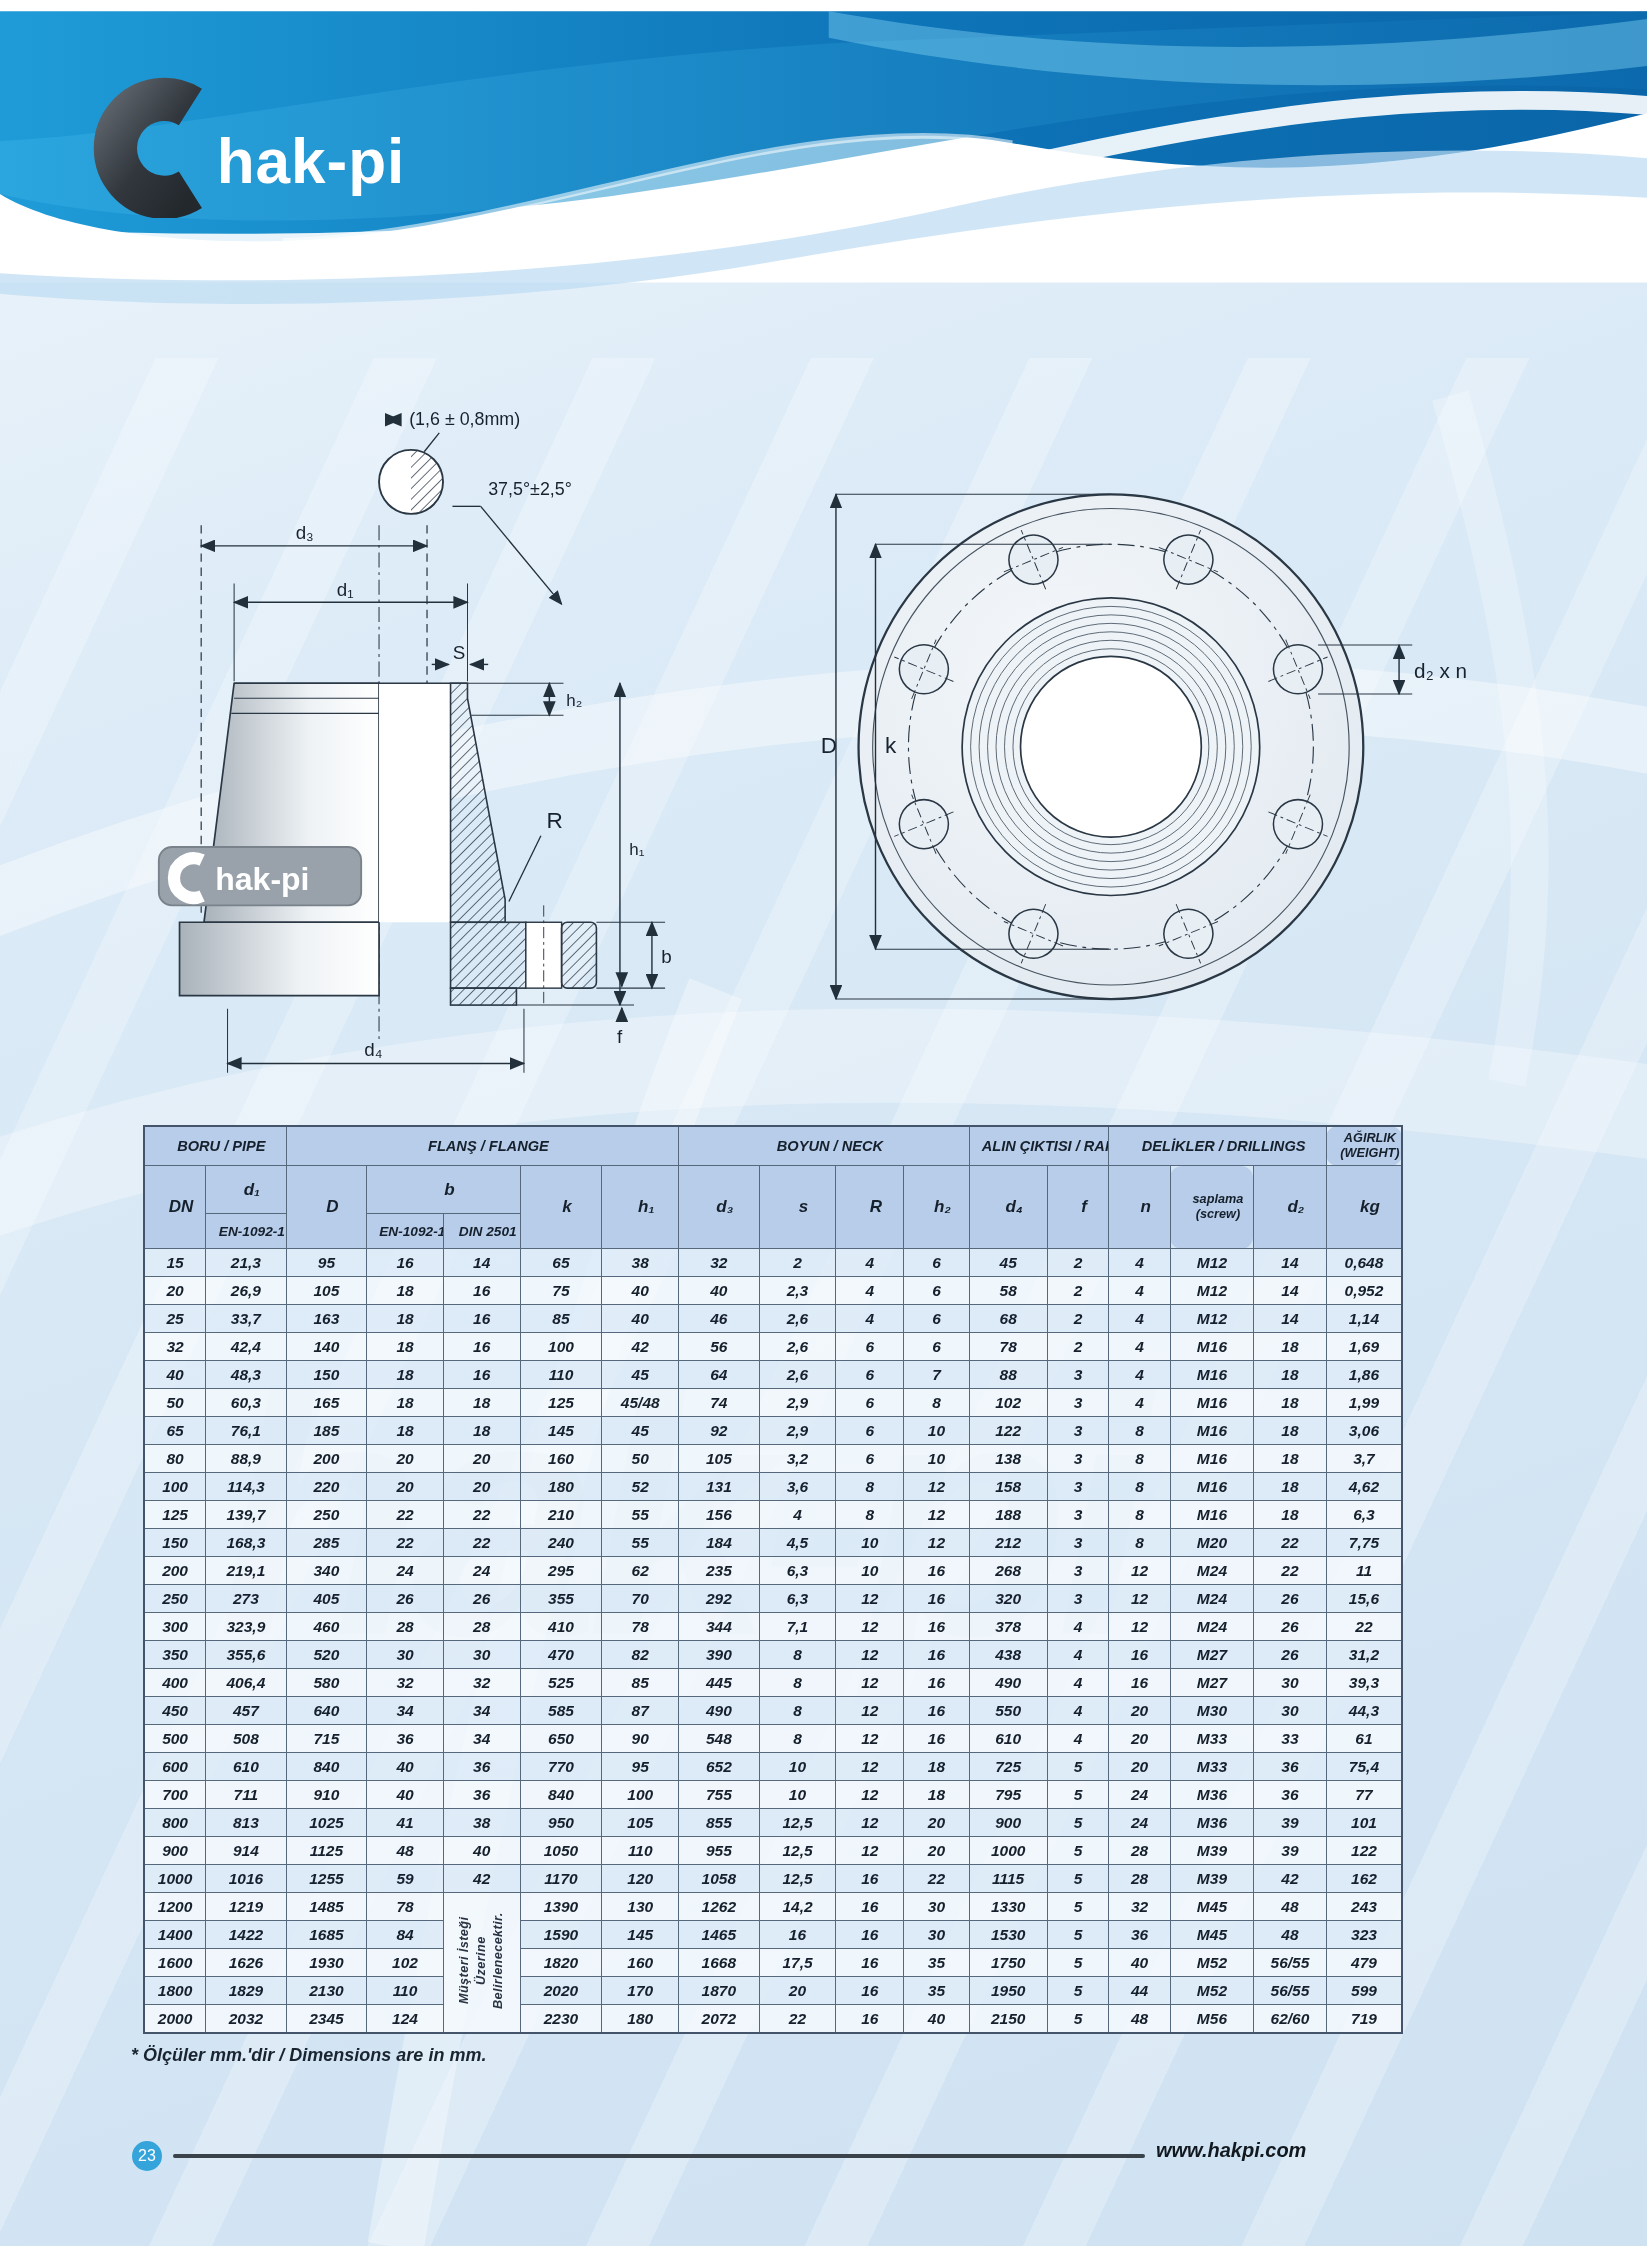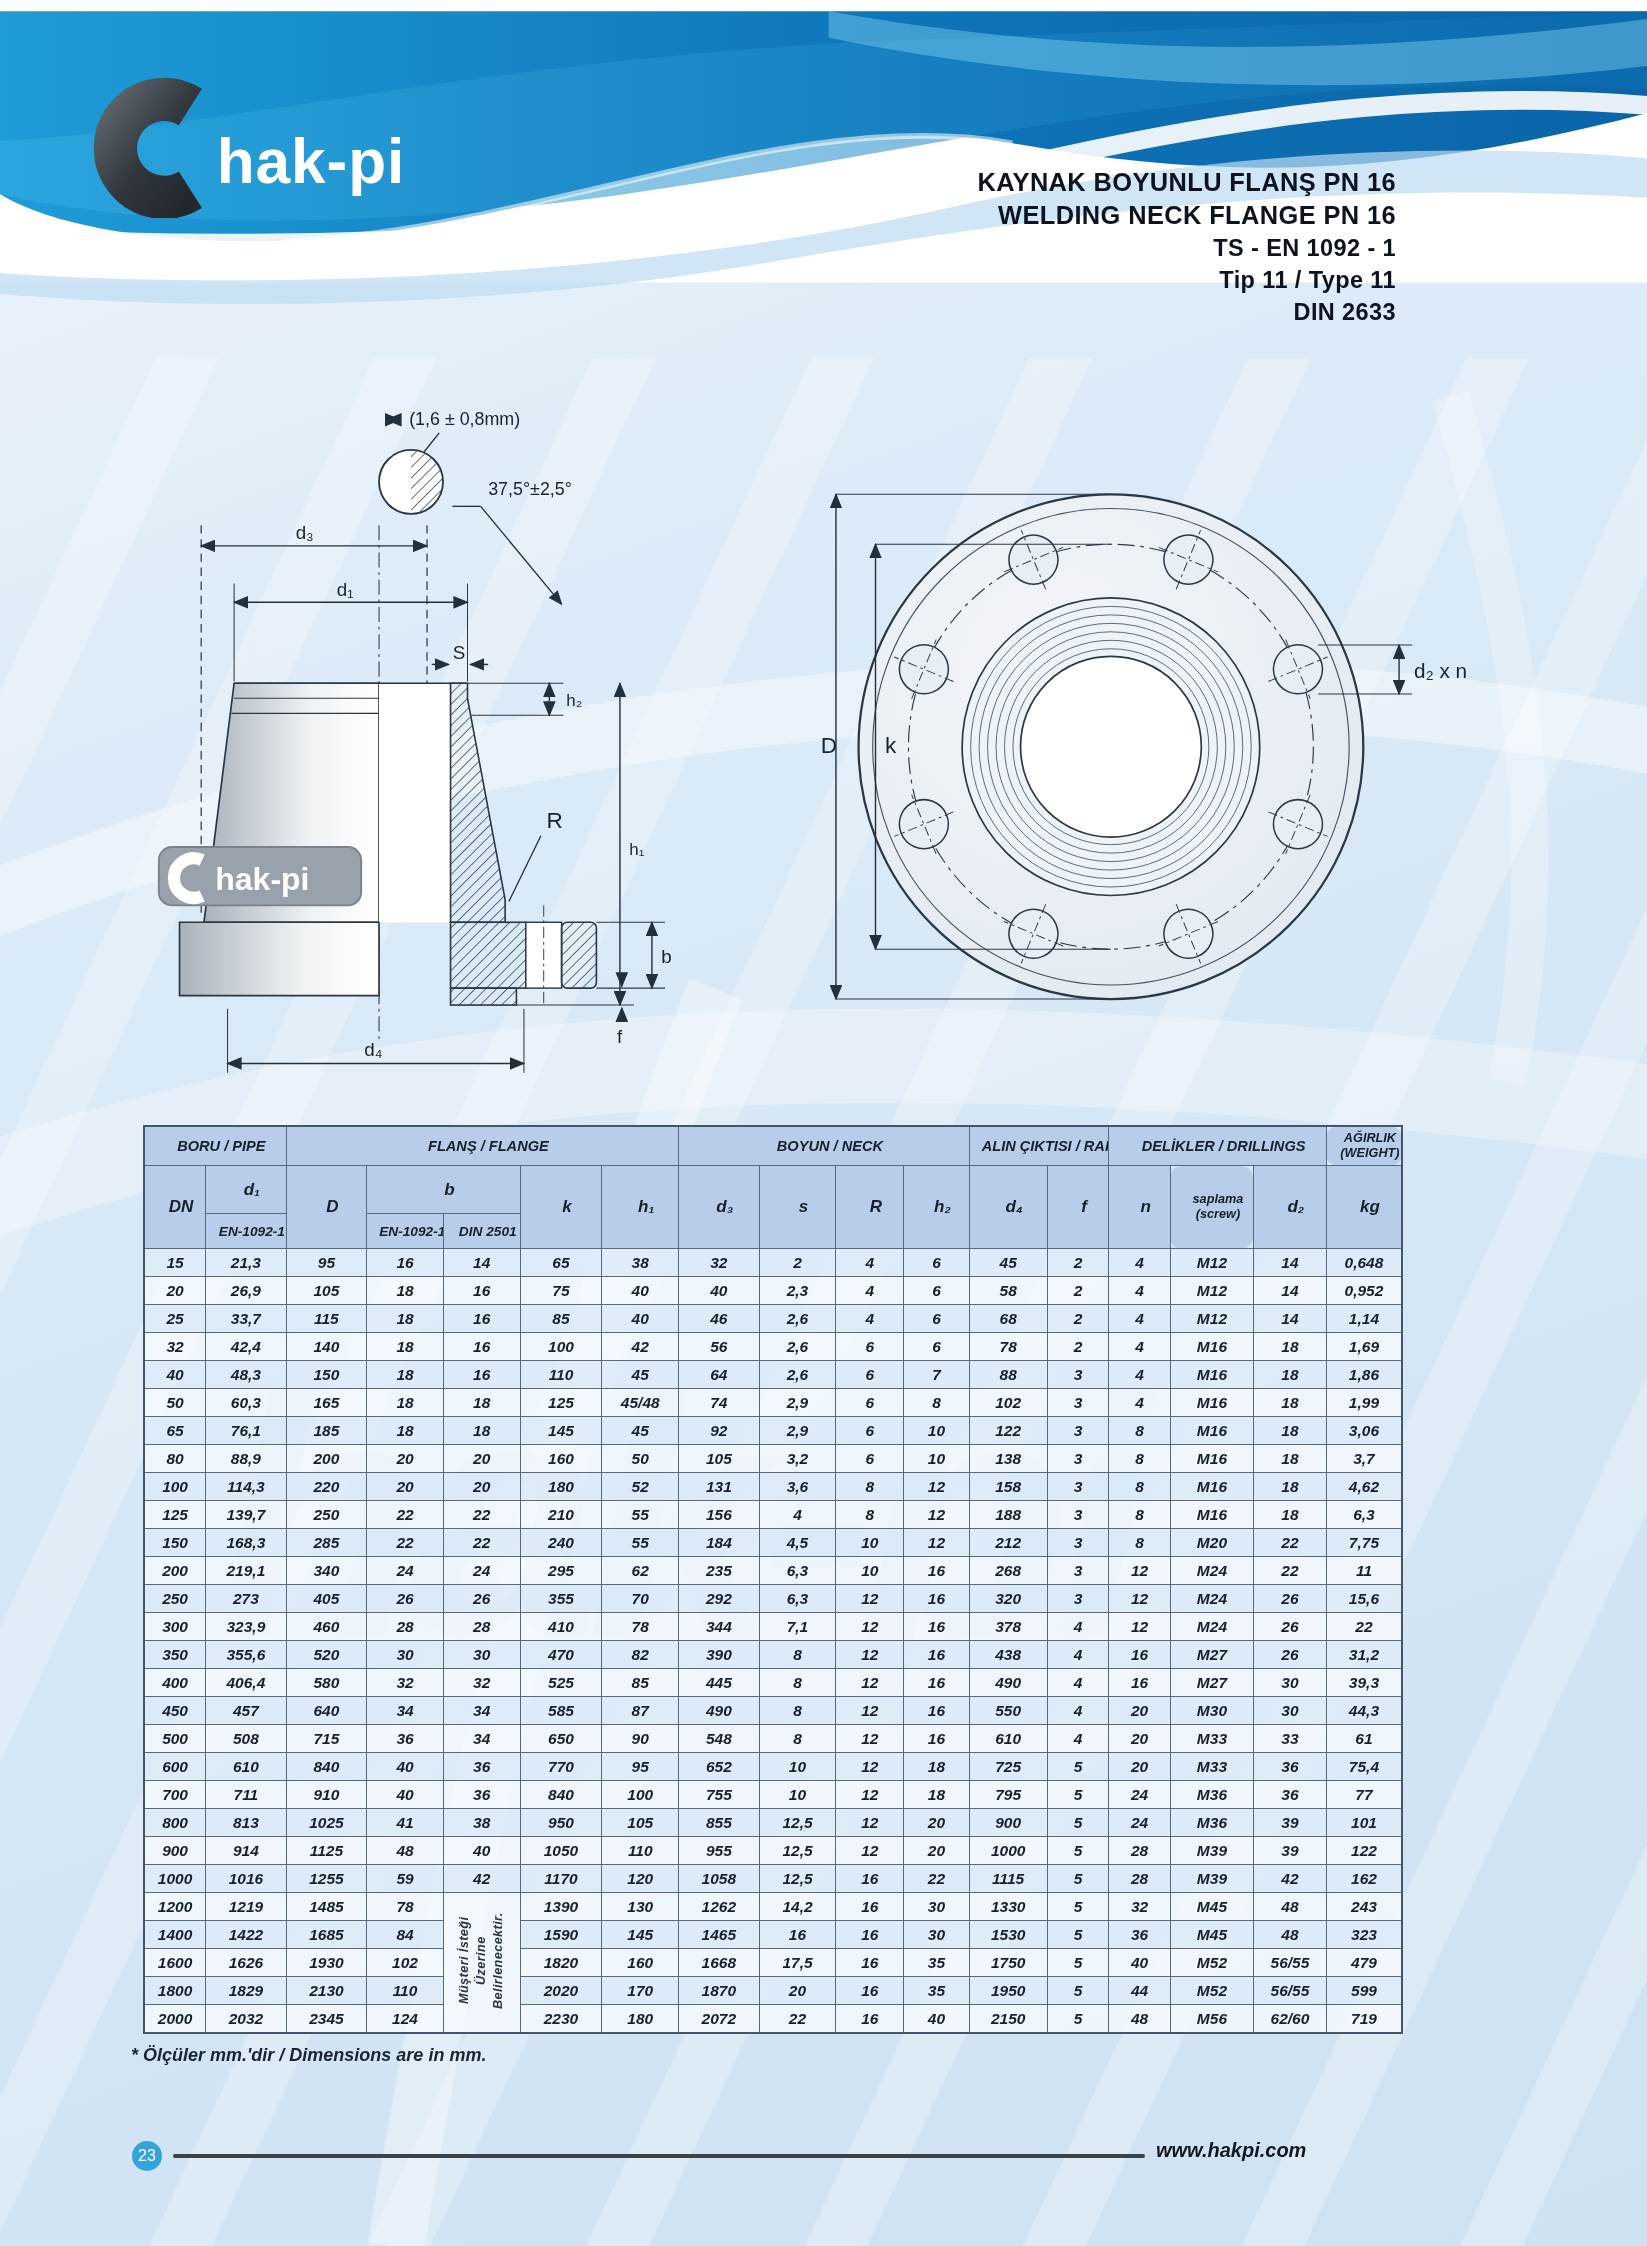--- a/index.html
+++ b/index.html
@@ -95,27 +95,20 @@
       <linearGradient id="cgrad" x1="0" y1="0" x2="1" y2="1">
         <stop offset="0" stop-color="#5a6168"></stop>
           <stop offset="0.5" stop-color="#31373d"></stop>
           <stop offset="1" stop-color="#23282d"></stop>
       </linearGradient>
     </defs>
     <path d="M112,52 A52,52 0 1 0 112,140" stroke="url(#cgrad)" stroke-width="46" fill="none"></path>
     <text x="140" y="133" font-size="66" font-weight="800" fill="#ffffff" letter-spacing="1">hak-pi</text>
   </svg>
 
-  <div class="abs title-block">
-    <div class="t-line t-big">KAYNAK BOYUNLU FLANŞ PN 16</div>
-    <div class="t-line t-big">WELDING NECK FLANGE PN 16</div>
-    <div class="t-line t-sm">TS - EN 1092 - 1</div>
-    <div class="t-line t-sm">Tip 11 / Type 11</div>
-    <div class="t-line t-sm">DIN 2633</div>
-  </div>
 
   <svg class="abs draw-left" viewBox="0 0 600 780">
     <defs>
       <pattern id="hatch" width="8" height="8" patternUnits="userSpaceOnUse" patternTransform="rotate(45)">
         <line x1="0" y1="0" x2="0" y2="8" stroke="#33404e" stroke-width="1.6"></line>
       </pattern>
       <linearGradient id="metal" x1="0" y1="0" x2="1" y2="0">
         <stop offset="0" stop-color="#a9b2ba"></stop>
           <stop offset="0.6" stop-color="#eef2f5"></stop>
           <stop offset="1" stop-color="#ffffff"></stop>
@@ -380,21 +373,21 @@
             <td>58</td>
             <td>2</td>
             <td>4</td>
             <td>M12</td>
             <td>14</td>
             <td>0,952</td>
           </tr>
           <tr>
             <td>25</td>
             <td>33,7</td>
-            <td>115</td>
+            <td>163</td>
             <td>18</td>
             <td>16</td>
             <td>85</td>
             <td>40</td>
             <td>46</td>
             <td>2,6</td>
             <td>4</td>
             <td>6</td>
             <td>68</td>
             <td>2</td>

